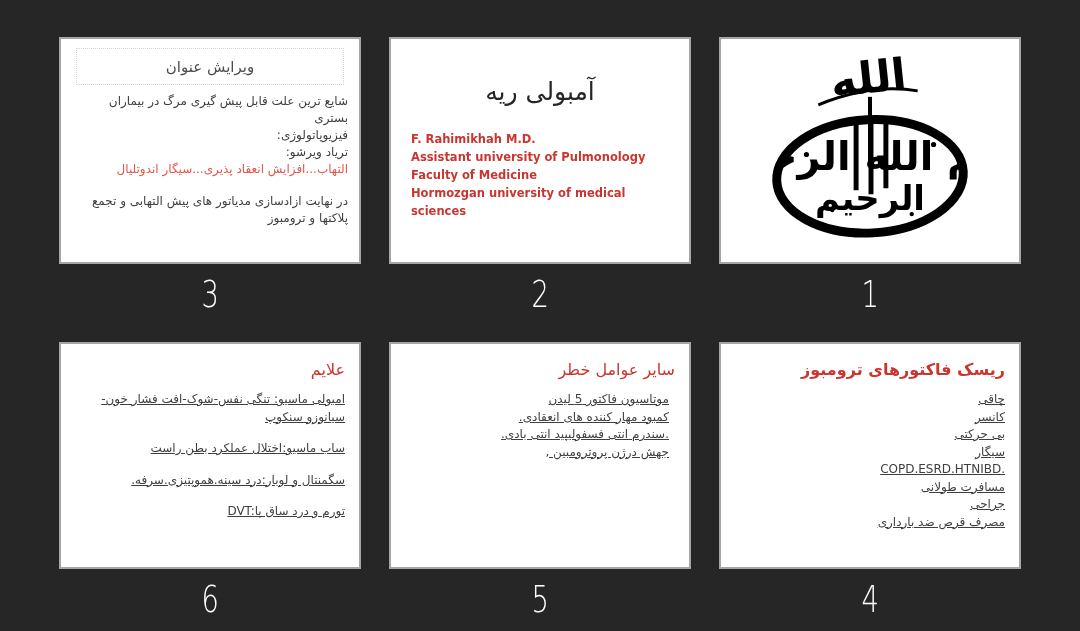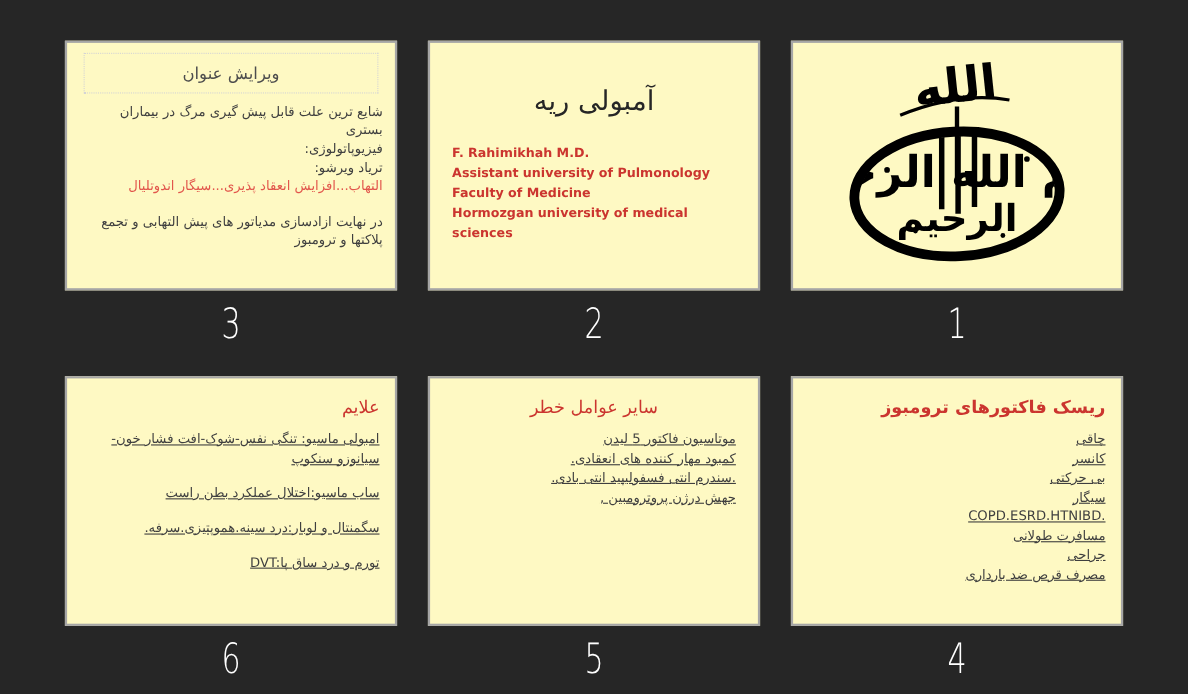--- a/index.html
+++ b/index.html
@@ -5,21 +5,21 @@
   html,body{margin:0;padding:0;}
   body{
     width:1080px;height:631px;overflow:hidden;
     background:#262626;
     font-family:"DejaVu Sans",sans-serif;
   }
   .sorter{padding-top:37px;}
   .row{display:flex;justify-content:center;gap:27px;}
   .cell{width:303px;display:flex;flex-direction:column;align-items:center;}
   .slide{
-    width:298px;height:223px;background:#fef9c3;
+    width:298px;height:223px;background:#ffffff;
     border:2.5px solid #a6a6a6;box-sizing:content-box;
     overflow:hidden;position:relative;cursor:pointer;
   }
   .number{
     margin-top:10px;margin-bottom:28px;height:40px;
     color:#ffffff;font-size:38px;font-weight:200;line-height:40px;
   }
   .number span{display:inline-block;transform:scaleX(0.72);transform-origin:center;}
   .row2 .number{margin-bottom:0;}
 
@@ -129,21 +129,21 @@
           <div class="para rtl">ساب ماسیو:اختلال عملکرد بطن راست</div>
           <div class="para rtl">سگمنتال و لوبار:درد سینه.هموپتیزی.سرفه.</div>
           <div class="para ltr">DVT:تورم و درد ساق پا</div>
         </div>
       </div>
       <div class="number"><span>6</span></div>
     </div>
 
     <div class="cell">
       <div class="slide">
-        <div class="c-title" style="text-align:center;">سایر عوامل خطر</div>
+        <div class="c-title" style="">سایر عوامل خطر</div>
         <div class="c-body pad20">
           <div class="rtl">موتاسیون فاکتور 5 لیدن</div>
           <div class="rtl">کمبود مهار کننده های انعقادی.</div>
           <div class="rtl">.سندرم انتی فسفولیپید انتی بادی.</div>
           <div class="rtl">جهش درژن پروترومبین ,</div>
         </div>
       </div>
       <div class="number"><span>5</span></div>
     </div>
 

